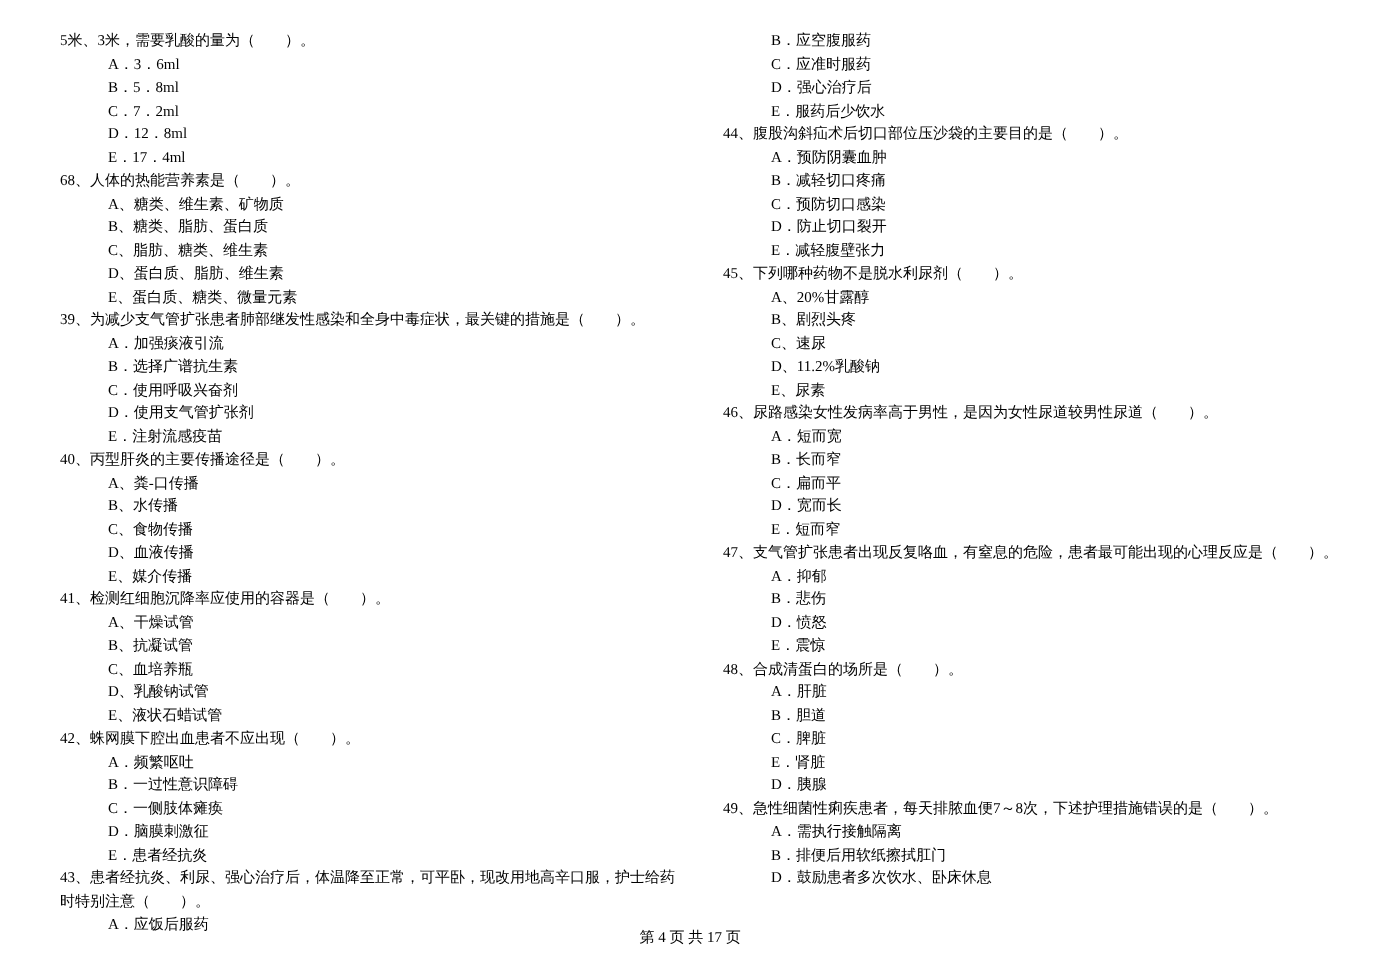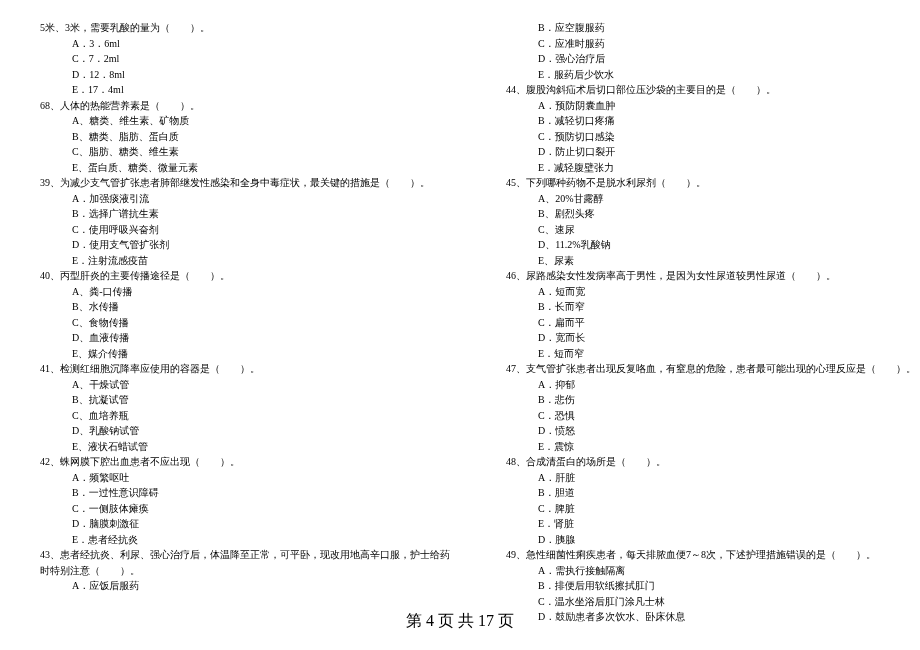--- a/index.html
+++ b/index.html
@@ -13,21 +13,21 @@
       background: #ffffff;
       font-family: "SimSun", "宋体", serif;
       font-size: 10px;
       color: #000000;
       padding: 20px 40px 10px 40px;
       position: relative;
     }
     .content {
       display: flex;
       flex-direction: row;
-      gap: 56px;
+      gap: 32px;
       height: 590px;
     }
     .column {
       flex: 1;
       display: flex;
       flex-direction: column;
     }
     .line {
       line-height: 15.5px;
       white-space: nowrap;
@@ -37,37 +37,39 @@
     }
     .indent-0 {
       padding-left: 0px;
     }
     .footer {
       position: absolute;
       bottom: 18px;
       left: 0;
       right: 0;
       text-align: center;
-      font-size: 16px;
+      font-size: 10px;
     }
   </style>
 </head>
 <body>
 
 <div class="content">
   <div class="column" id="left-col">
       <div class="line indent-0">5米、3米，需要乳酸的量为（　　）。</div>
       <div class="line indent-1">A．3．6ml</div>
+      <div class="line indent-1">B．5．8ml</div>
       <div class="line indent-1">C．7．2ml</div>
       <div class="line indent-1">D．12．8ml</div>
       <div class="line indent-1">E．17．4ml</div>
       <div class="line indent-0">68、人体的热能营养素是（　　）。</div>
       <div class="line indent-1">A、糖类、维生素、矿物质</div>
       <div class="line indent-1">B、糖类、脂肪、蛋白质</div>
       <div class="line indent-1">C、脂肪、糖类、维生素</div>
+      <div class="line indent-1">D、蛋白质、脂肪、维生素</div>
       <div class="line indent-1">E、蛋白质、糖类、微量元素</div>
       <div class="line indent-0">39、为减少支气管扩张患者肺部继发性感染和全身中毒症状，最关键的措施是（　　）。</div>
       <div class="line indent-1">A．加强痰液引流</div>
       <div class="line indent-1">B．选择广谱抗生素</div>
       <div class="line indent-1">C．使用呼吸兴奋剂</div>
       <div class="line indent-1">D．使用支气管扩张剂</div>
       <div class="line indent-1">E．注射流感疫苗</div>
       <div class="line indent-0">40、丙型肝炎的主要传播途径是（　　）。</div>
       <div class="line indent-1">A、粪-口传播</div>
       <div class="line indent-1">B、水传播</div>
@@ -109,30 +111,28 @@
       <div class="line indent-1">E、尿素</div>
       <div class="line indent-0">46、尿路感染女性发病率高于男性，是因为女性尿道较男性尿道（　　）。</div>
       <div class="line indent-1">A．短而宽</div>
       <div class="line indent-1">B．长而窄</div>
       <div class="line indent-1">C．扁而平</div>
       <div class="line indent-1">D．宽而长</div>
       <div class="line indent-1">E．短而窄</div>
       <div class="line indent-0">47、支气管扩张患者出现反复咯血，有窒息的危险，患者最可能出现的心理反应是（　　）。</div>
       <div class="line indent-1">A．抑郁</div>
       <div class="line indent-1">B．悲伤</div>
-      <div class="line indent-1">C．恐惧</div>
       <div class="line indent-1">D．愤怒</div>
       <div class="line indent-1">E．震惊</div>
       <div class="line indent-0">48、合成清蛋白的场所是（　　）。</div>
       <div class="line indent-1">A．肝脏</div>
       <div class="line indent-1">B．胆道</div>
       <div class="line indent-1">C．脾脏</div>
       <div class="line indent-1">E．肾脏</div>
       <div class="line indent-1">D．胰腺</div>
       <div class="line indent-0">49、急性细菌性痢疾患者，每天排脓血便7～8次，下述护理措施错误的是（　　）。</div>
       <div class="line indent-1">A．需执行接触隔离</div>
       <div class="line indent-1">B．排便后用软纸擦拭肛门</div>
-      <div class="line indent-1">C．温水坐浴后肛门涂凡士林</div>
       <div class="line indent-1">D．鼓励患者多次饮水、卧床休息</div>
     </div>
 </div>
 
 <div class="footer">第 4 页 共 17 页</div>
 
 </body></html>

